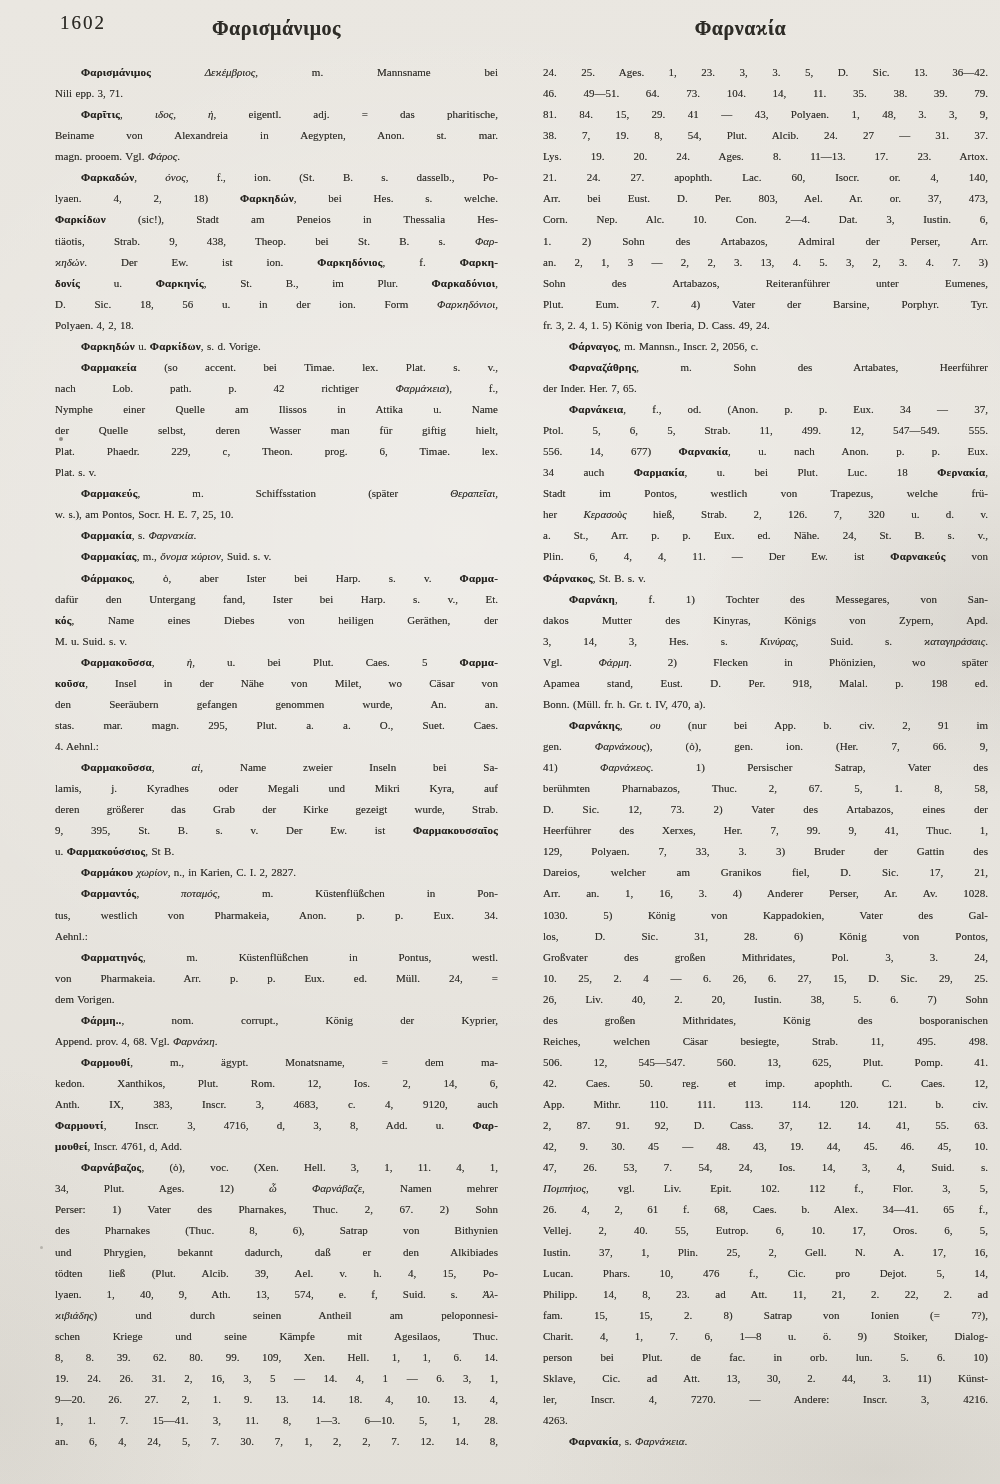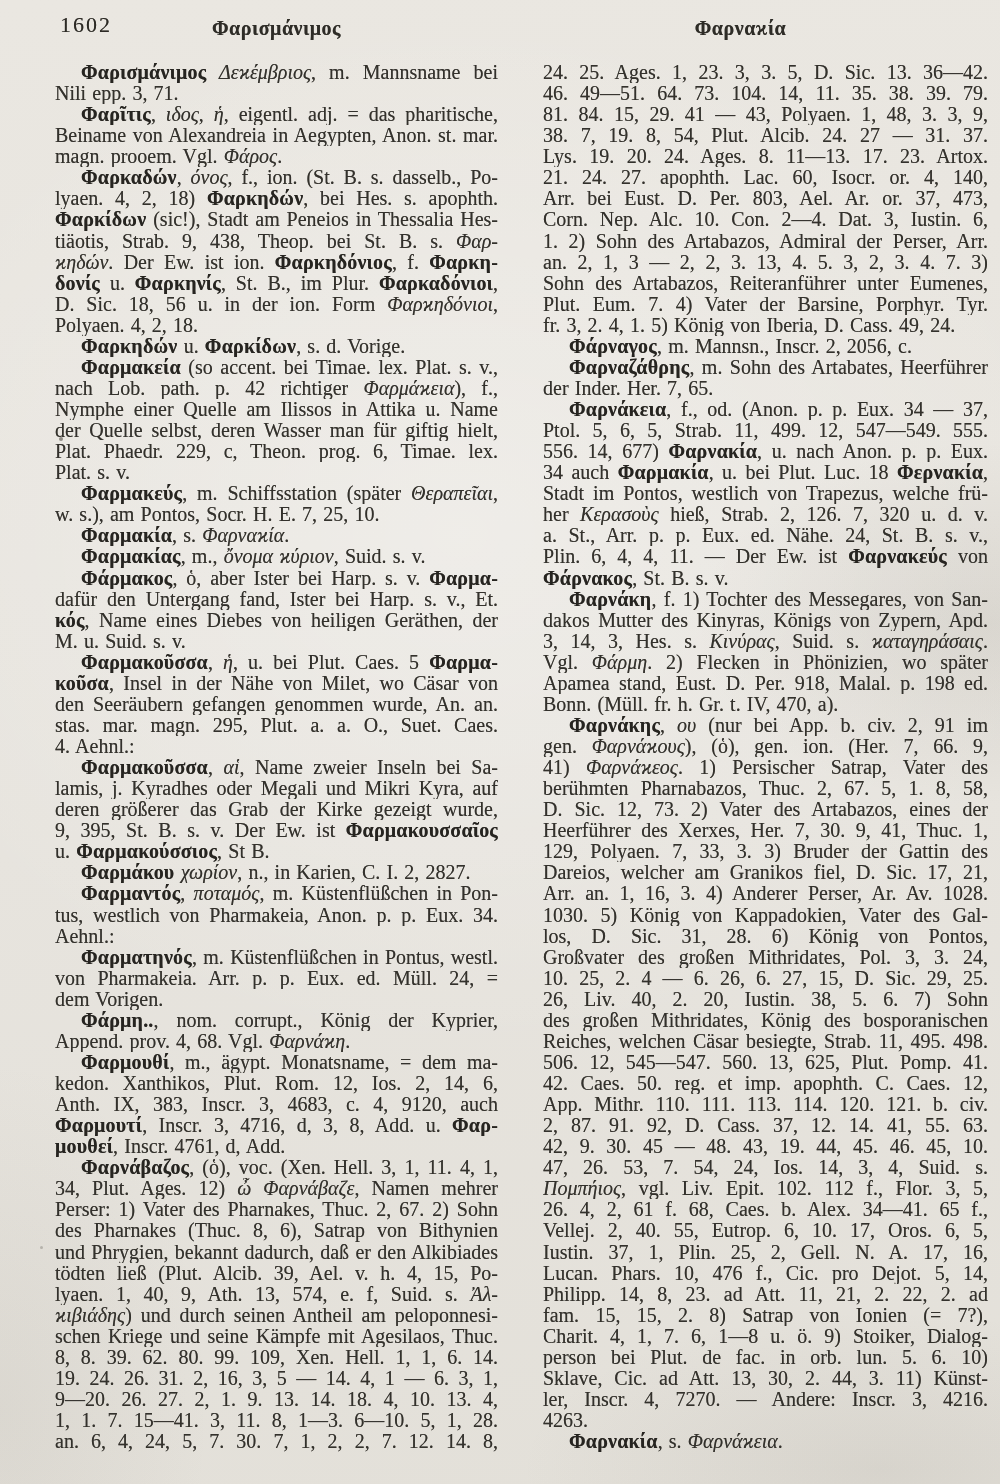--- a/index.html
+++ b/index.html
@@ -16,32 +16,32 @@
     background:
       radial-gradient(ellipse 420px 260px at 99% 42%, rgba(110,104,92,.12), transparent 70%),
       radial-gradient(ellipse 500px 220px at 88% 99%, rgba(110,104,92,.10), transparent 72%),
       radial-gradient(ellipse 300px 500px at 0% 95%, rgba(110,104,92,.08), transparent 70%),
       radial-gradient(ellipse 760px 640px at 46% 36%, rgba(255,255,255,.30), transparent 82%),
       linear-gradient(176deg, #eae7e1 0%, #e7e4de 55%, #e3e0d9 100%);
     text-shadow: 0 0 0.5px rgba(46,44,38,.55);
   }
   .pagenum {
     position: absolute; top: 12px; left: 60px;
-    font-size: 22px; letter-spacing: 2px; color: #2c2a25;
+    font-size: 19px; letter-spacing: 2px; color: #2c2a25;
   }
   .kw {
     position: absolute; top: 17px;
     font-size: 20px; font-weight: 600; letter-spacing: .5px;
     text-align: center; color: #2e2c27;
   }
   .kw-left  { left: 55px;  width: 443px; }
   .kw-right { left: 518px; width: 445px; }
   .col {
     position: absolute; top: 62px;
-    font-size: 20px;
+    font-size: 11px;
   }
   .col-left  { left: 55px;  width: 443px; }
   .col-right { left: 518px; width: 445px; margin-left: 25px; }
   .line {
     height: 21.07px; line-height: 21.07px;
     overflow: hidden;
     text-align: justify;
     text-align-last: justify;
     word-spacing: .06em;
   }
@@ -64,21 +64,21 @@
   <div class="kw kw-left">Φαρισμάνιμος</div>
   <div class="kw kw-right">Φαρναϰία</div>
 
   <div class="col col-left" id="col-left">
       <div class="line ind"><span class="b">Φαρισμάνιμος</span><span class="i"> Δεϰέμβριος</span><span>, m. Mannsname bei</span></div>
       <div class="line end"><span>Nili epp. 3, 71.</span></div>
       <div class="line ind"><span class="b">Φαρῖτις</span><span>, </span><span class="i">ιδος</span><span>, </span><span class="i">ἡ</span><span>, eigentl. adj. = das pharitische,</span></div>
       <div class="line"><span>Beiname von Alexandreia in Aegypten, Anon. st. mar.</span></div>
       <div class="line end"><span>magn. prooem. Vgl. </span><span class="i">Φάρος</span><span>.</span></div>
       <div class="line ind"><span class="b">Φαρκαδών</span><span>, </span><span class="i">όνος</span><span>, f., ion. (St. B. s. dasselb., Po-</span></div>
-      <div class="line"><span>lyaen. 4, 2, 18) </span><span class="b">Φαρκηδών</span><span>, bei Hes. s. apophth.</span></div>
+      <div class="line"><span>lyaen. 4, 2, 18) </span><span class="b">Φαρκηδών</span><span>, bei Hes. s. welche.</span></div>
       <div class="line"><span class="b">Φαρκίδων</span><span> (sic!), Stadt am Peneios in Thessalia Hes-</span></div>
       <div class="line"><span>tiäotis, Strab. 9, 438, Theop. bei St. B. s. </span><span class="i">Φαρ-</span></div>
       <div class="line"><span class="i">ϰηδών</span><span>. Der Ew. ist ion. </span><span class="b">Φαρκηδόνιος</span><span>, f. </span><span class="b">Φαρκη-</span></div>
       <div class="line"><span class="b">δονίς</span><span> u. </span><span class="b">Φαρκηνίς</span><span>, St. B., im Plur. </span><span class="b">Φαρκαδόνιοι</span><span>,</span></div>
       <div class="line"><span>D. Sic. 18, 56 u. in der ion. Form </span><span class="i">Φαρϰηδόνιοι</span><span>,</span></div>
       <div class="line end"><span>Polyaen. 4, 2, 18.</span></div>
       <div class="line ind end"><span class="b">Φαρκηδών</span><span> u. </span><span class="b">Φαρκίδων</span><span>, s. d. Vorige.</span></div>
       <div class="line ind"><span class="b">Φαρμακεία</span><span> (so accent. bei Timae. lex. Plat. s. v.,</span></div>
       <div class="line"><span>nach Lob. path. p. 42 richtiger </span><span class="i">Φαρμάϰεια</span><span>), f.,</span></div>
       <div class="line"><span>Nymphe einer Quelle am Ilissos in Attika u. Name</span></div>
@@ -162,21 +162,21 @@
       <div class="line"><span>dakos Mutter des Kinyras, Königs von Zypern, Apd.</span></div>
       <div class="line"><span>3, 14, 3, Hes. s. </span><span class="i">Κινύρας</span><span>, Suid. s. </span><span class="i">ϰαταγηράσαις</span><span>.</span></div>
       <div class="line"><span>Vgl. </span><span class="i">Φάρμη</span><span>. 2) Flecken in Phönizien, wo später</span></div>
       <div class="line"><span>Apamea stand, Eust. D. Per. 918, Malal. p. 198 ed.</span></div>
       <div class="line end"><span>Bonn. (Müll. fr. h. Gr. t. IV, 470, a).</span></div>
       <div class="line ind"><span class="b">Φαρνάκης</span><span>, </span><span class="i">ου</span><span> (nur bei App. b. civ. 2, 91 im</span></div>
       <div class="line"><span>gen. </span><span class="i">Φαρνάϰους</span><span>), (ὁ), gen. ion. (Her. 7, 66. 9,</span></div>
       <div class="line"><span>41) </span><span class="i">Φαρνάϰεος</span><span>. 1) Persischer Satrap, Vater des</span></div>
       <div class="line"><span>berühmten Pharnabazos, Thuc. 2, 67. 5, 1. 8, 58,</span></div>
       <div class="line"><span>D. Sic. 12, 73. 2) Vater des Artabazos, eines der</span></div>
-      <div class="line"><span>Heerführer des Xerxes, Her. 7, 30. 9, 41, Thuc. 1,</span></div>
+      <div class="line"><span>Heerführer des Xerxes, Her. 7, 99. 9, 41, Thuc. 1,</span></div>
       <div class="line"><span>129, Polyaen. 7, 33, 3. 3) Bruder der Gattin des</span></div>
       <div class="line"><span>Dareios, welcher am Granikos fiel, D. Sic. 17, 21,</span></div>
       <div class="line"><span>Arr. an. 1, 16, 3. 4) Anderer Perser, Ar. Av. 1028.</span></div>
       <div class="line"><span>1030. 5) König von Kappadokien, Vater des Gal-</span></div>
       <div class="line"><span>los, D. Sic. 31, 28. 6) König von Pontos,</span></div>
       <div class="line"><span>Großvater des großen Mithridates, Pol. 3, 3. 24,</span></div>
       <div class="line"><span>10. 25, 2. 4 — 6. 26, 6. 27, 15, D. Sic. 29, 25.</span></div>
       <div class="line"><span>26, Liv. 40, 2. 20, Iustin. 38, 5. 6. 7) Sohn</span></div>
       <div class="line"><span>des großen Mithridates, König des bosporanischen</span></div>
       <div class="line"><span>Reiches, welchen Cäsar besiegte, Strab. 11, 495. 498.</span></div>

